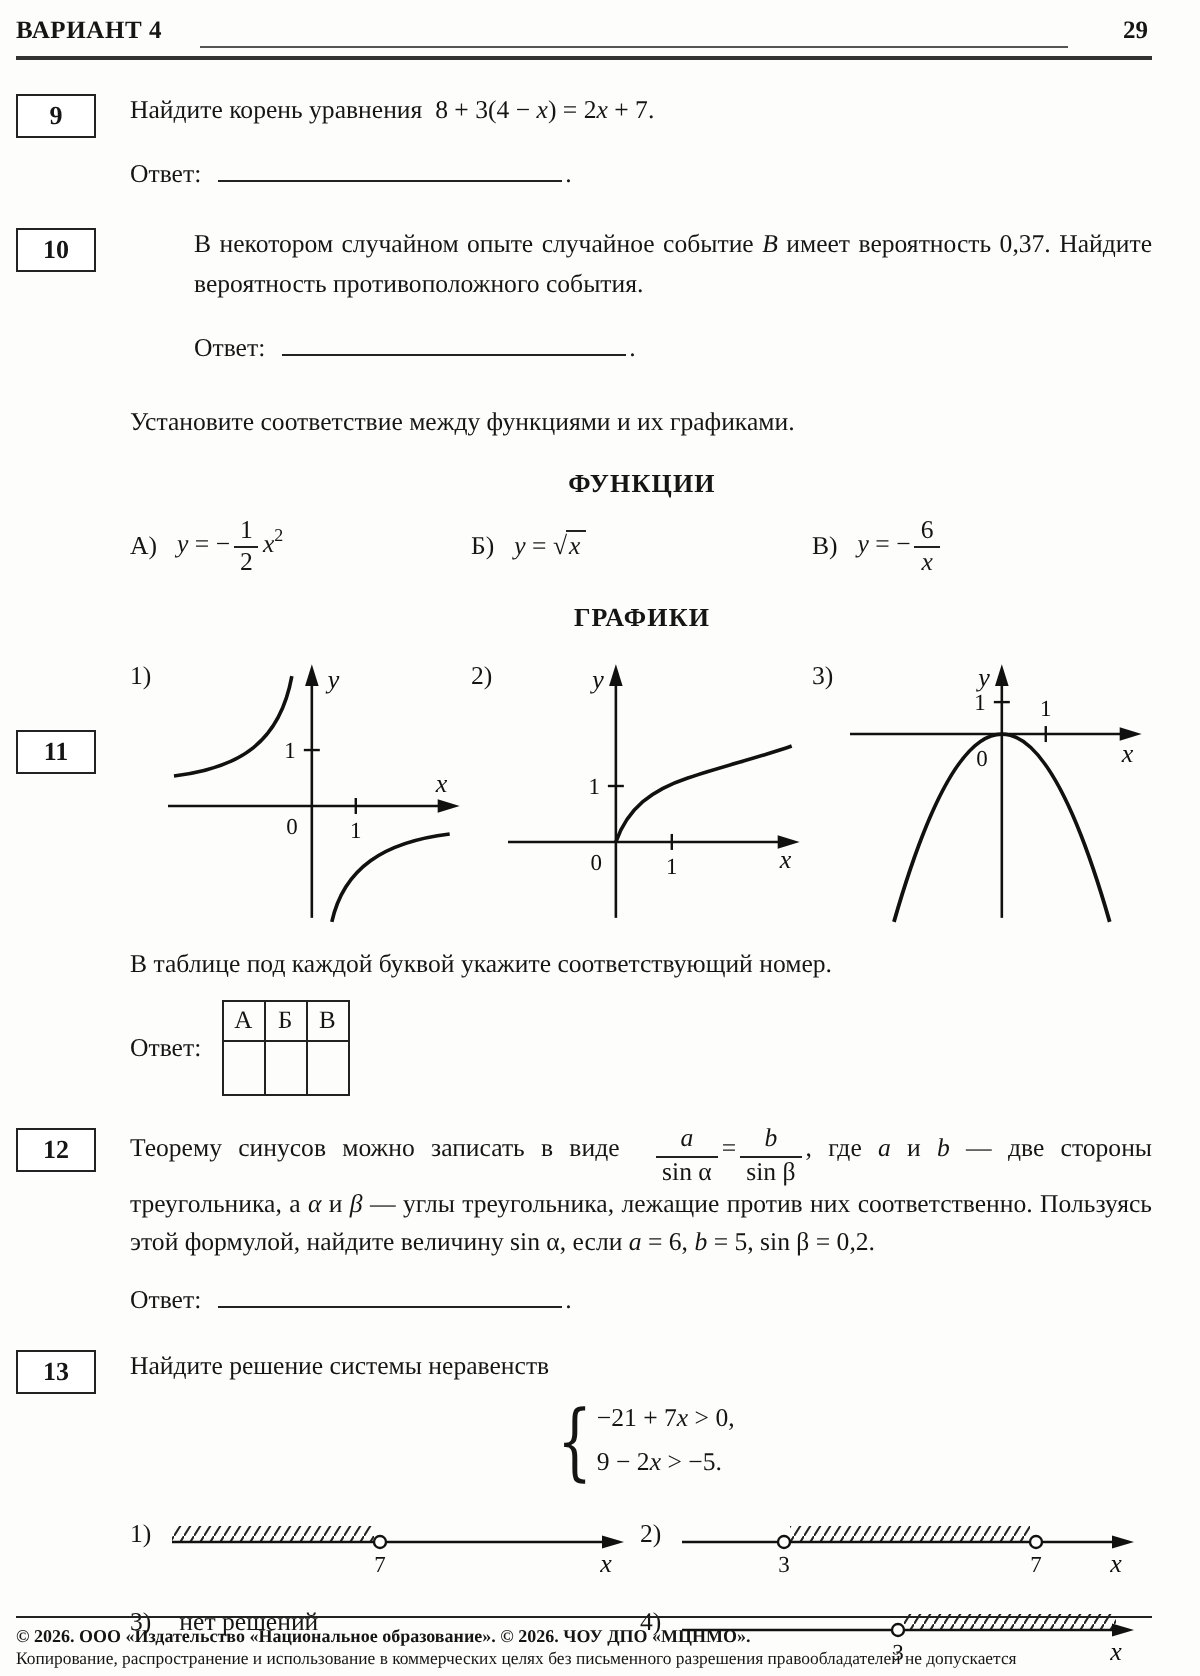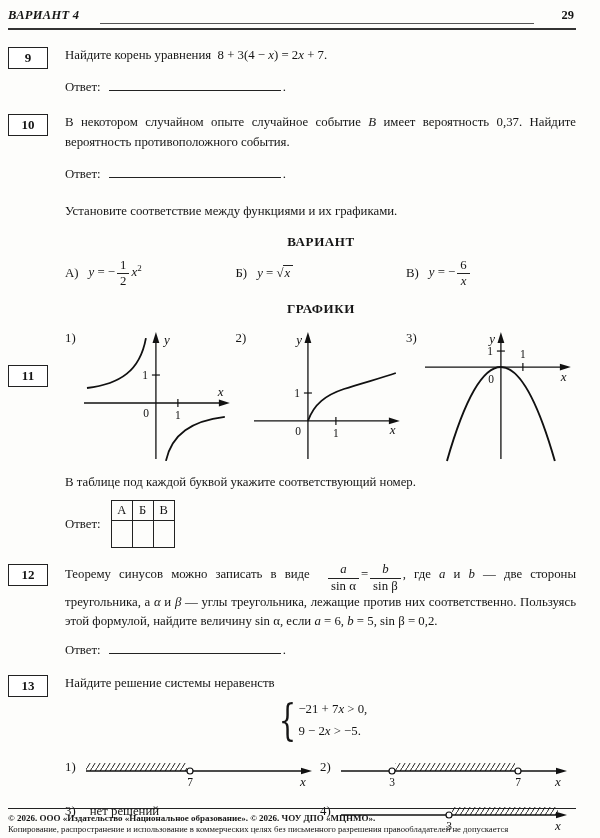--- a/index.html
+++ b/index.html
@@ -4,21 +4,21 @@
 <style>
   html,body{margin:0;padding:0;}
   body{
     width:600px;height:838px;background:#fdfdfb;color:#151515;
     font-family:"Liberation Serif",serif;font-size:12.8px;overflow:hidden;
   }
   .page{position:relative;width:584px;height:838px;padding:8px 8px 0 8px;box-sizing:border-box;}
 
   
   .hdr{position:relative;height:24px;}
-  .hdr .variant{font-weight:bold;font-size:12.5px;letter-spacing:.3px;font-style:italic;}
+  .hdr .variant{font-weight:bold;font-size:12.5px;letter-spacing:.3px;}
   .hdr .pageno{position:absolute;right:2px;top:0;font-weight:bold;font-size:12.5px;text-align:right;}
   .hdr .thinline{position:absolute;left:92px;right:42px;top:15px;border-top:1px solid #555;}
   .hdr .thickline{position:absolute;left:0;right:0;top:20px;border-top:2px solid #333;}
 
   
   .q{display:flex;align-items:flex-start;}
   .qnum{flex:0 0 38px;height:20px;border:1.6px solid #222;text-align:center;
         font-weight:bold;font-size:13px;line-height:20px;margin-top:1px;background:#fff;}
   .qc{margin-left:17px;flex:1;line-height:1.5;text-align:justify;}
   .it{font-style:italic;}
@@ -88,38 +88,38 @@
       <div>
         <span>Найдите корень уравнения</span>&nbsp;
         <span class="math"><span>8 + 3(4 − </span><i class="it">x</i><span>) = 2</span><i class="it">x</i><span> + 7.</span></span>
       </div>
       <div class="ansrow">
         <span>Ответ:</span><span class="ansline"></span><span class="ansdot">.</span>
       </div>
     </div>
   </div>
 
-  <div class="q" style="margin-top:16px;">
+  <div class="q" style="margin-top:16px;gap:32px;">
     <div class="qnum">10</div>
     <div class="qc">
       <div>
         <span>В некотором случайном опыте случайное событие </span><i class="it">B</i><span> имеет вероятность 0,37. Найдите вероятность противоположного события.</span>
       </div>
       <div class="ansrow">
         <span>Ответ:</span><span class="ansline"></span><span class="ansdot">.</span>
       </div>
     </div>
   </div>
 
   <div class="q" style="margin-top:18px;align-items:center;">
     <div class="qnum">11</div>
     <div class="qc">
       <div>Установите соответствие между функциями и их графиками.</div>
 
-      <div class="cap">ВАРИАНТ</div>
+      <div class="cap">ФУНКЦИИ</div>
 
       <div class="fnrow">
         <div class="fn">
           <span>А)</span>
           <span class="math"><i class="it">y</i><span> = −</span><span class="frac frac-sm"><span class="fnum">1</span><span class="fden">2</span></span><i class="it">x</i><sup>2</sup></span>
         </div>
         <div class="fn">
           <span>Б)</span>
           <span class="math"><i class="it">y</i><span> = </span><span class="rad">√</span><i class="it sqrt-bar">x</i></span>
         </div>

